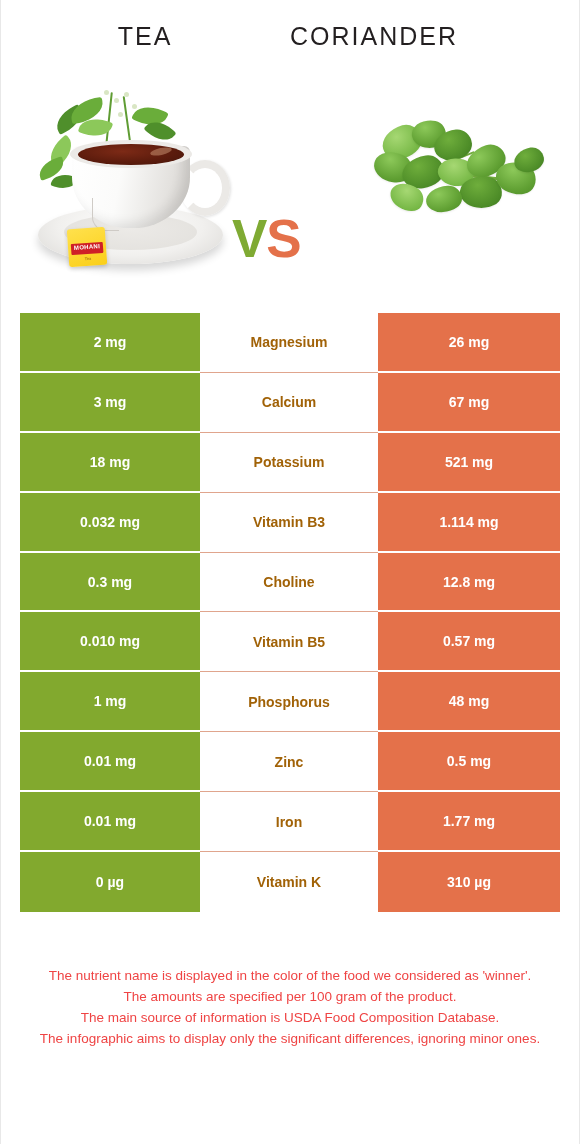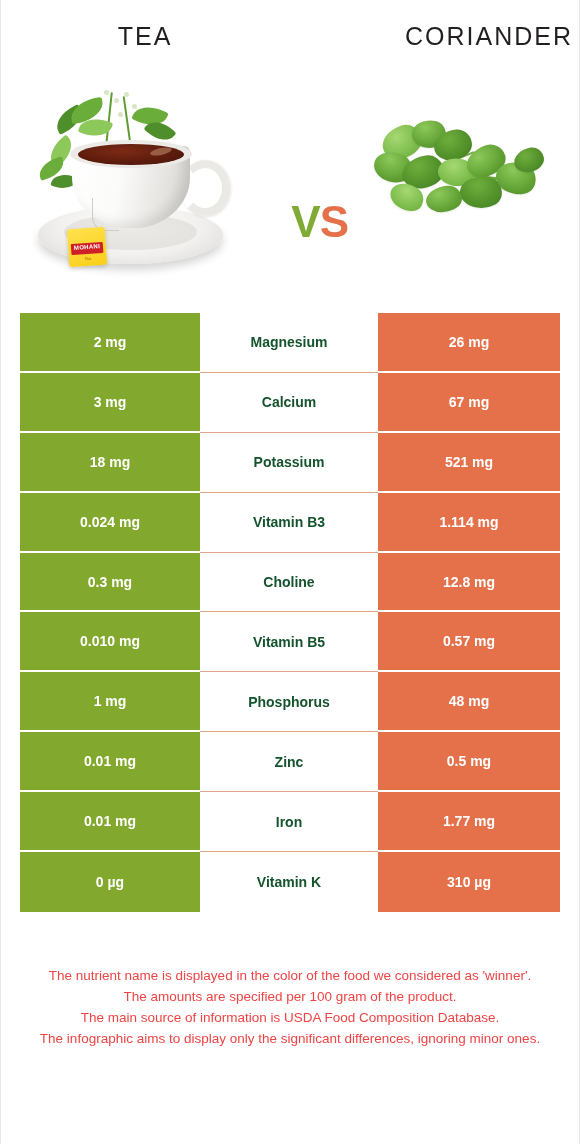--- a/index.html
+++ b/index.html
@@ -41,40 +41,40 @@
     text-transform: uppercase;
     white-space: nowrap;
     font-family: "Liberation Sans", sans-serif;
   }
   .title-left {
     left: 0;
     width: 290px;
     text-align: center;
   }
   .title-right {
-    left: 283px;
+    left: 290px;
     width: 290px;
-    text-align: right;
+    text-align: left;
   }
 
   
   .hero {
     position: absolute;
     left: 0; top: 72px;
     width: 580px;
     height: 232px;
   }
 
   .vs {
     position: absolute;
     left: 232px;
-    top: 128px;
+    top: 140px;
     width: 116px;
-    text-align: right;
-    font-size: 44px;
+    text-align: left;
+    font-size: 53px;
     font-weight: 700;
     line-height: 1;
     letter-spacing: -1px;
     font-family: "Liberation Sans", sans-serif;
   }
   .vs .v { color: #7faa33; }
   .vs .s { color: #e4714a; }
 
   
   .tea-art {
@@ -275,21 +275,21 @@
     background: #82a92e;
     color: #ffffff;
     font-size: 14px;
     font-weight: 600;
     border-bottom: 2px solid #ffffff;
     font-family: "Liberation Sans", sans-serif;
   }
   .cell-mid {
     width: 178px;
     background: #ffffff;
-    color: #14532d;
+    color: #a16207;
     font-size: 14px;
     font-weight: 700;
     border-bottom: 1px solid #e0a58d;
     font-family: "Liberation Sans", sans-serif;
   }
   .cell-right {
     width: 182px;
     background: #e4714a;
     color: #ffffff;
     font-size: 14px;
@@ -397,21 +397,21 @@
       <div class="cell cell-left">3 mg</div>
       <div class="cell cell-mid">Calcium</div>
       <div class="cell cell-right">67 mg</div>
     </div>
     <div class="row">
       <div class="cell cell-left">18 mg</div>
       <div class="cell cell-mid">Potassium</div>
       <div class="cell cell-right">521 mg</div>
     </div>
     <div class="row">
-      <div class="cell cell-left">0.024 mg</div>
+      <div class="cell cell-left">0.032 mg</div>
       <div class="cell cell-mid">Vitamin B3</div>
       <div class="cell cell-right">1.114 mg</div>
     </div>
     <div class="row">
       <div class="cell cell-left">0.3 mg</div>
       <div class="cell cell-mid">Choline</div>
       <div class="cell cell-right">12.8 mg</div>
     </div>
     <div class="row">
       <div class="cell cell-left">0.010 mg</div>

